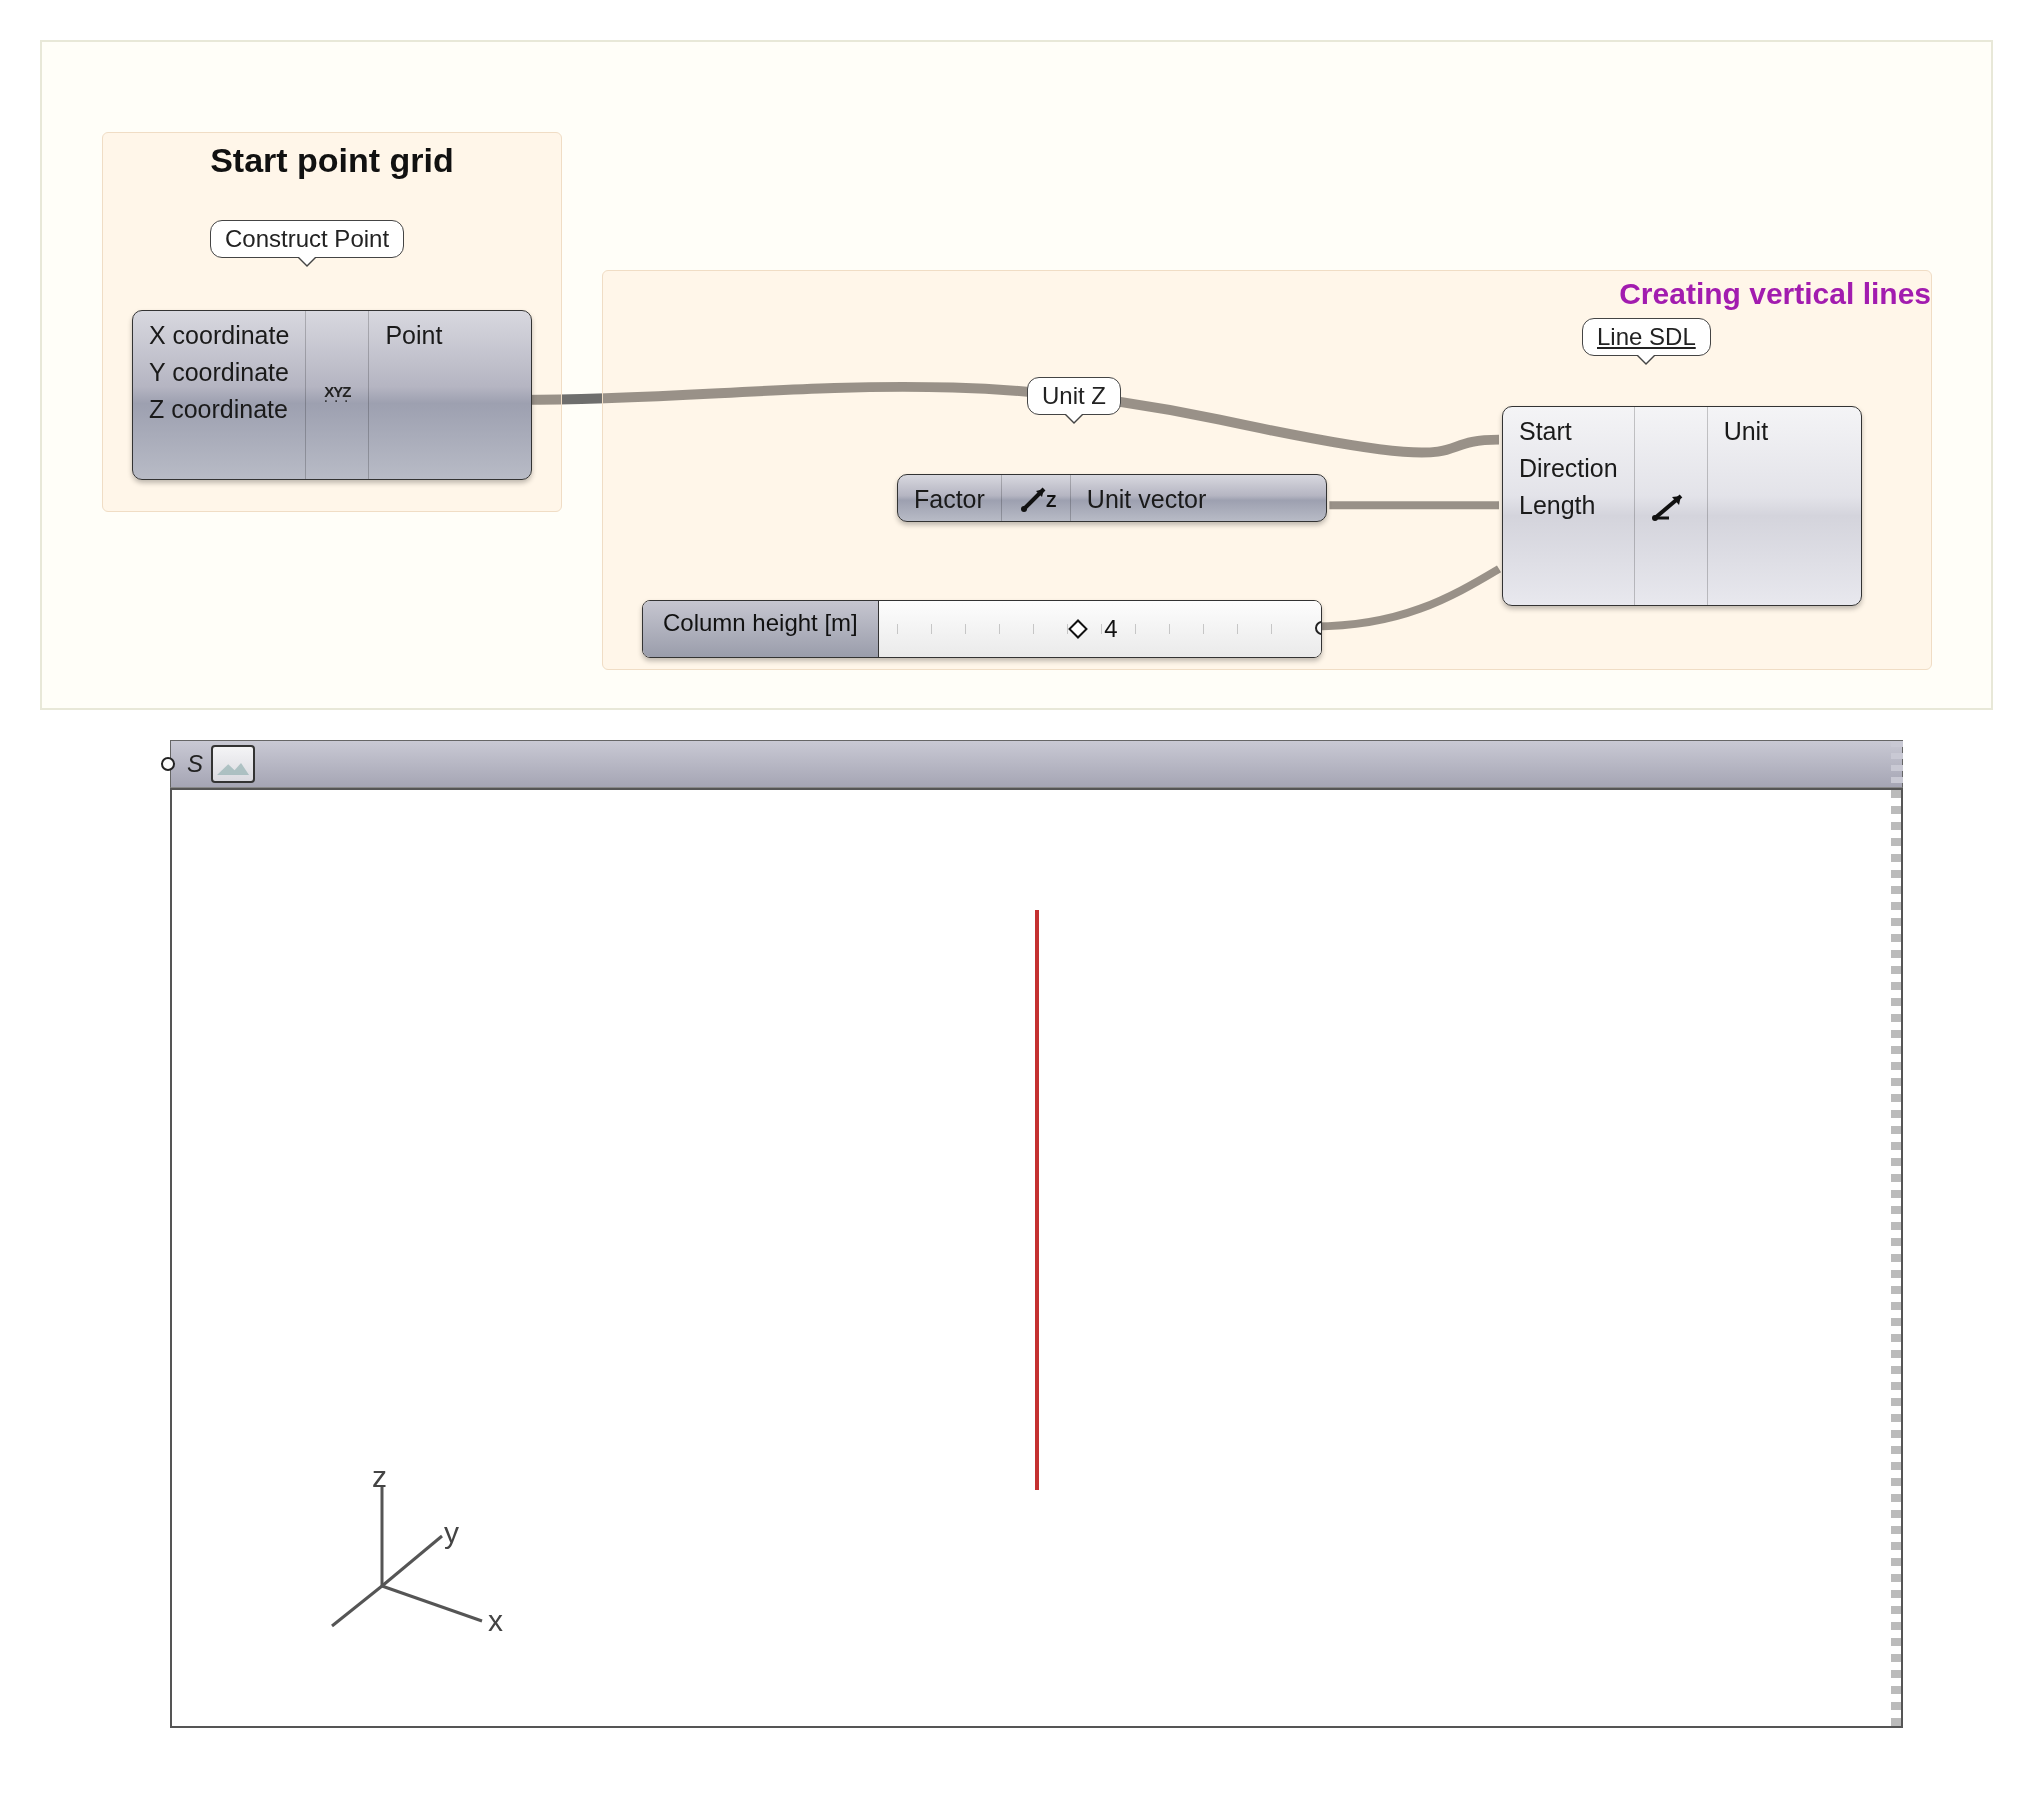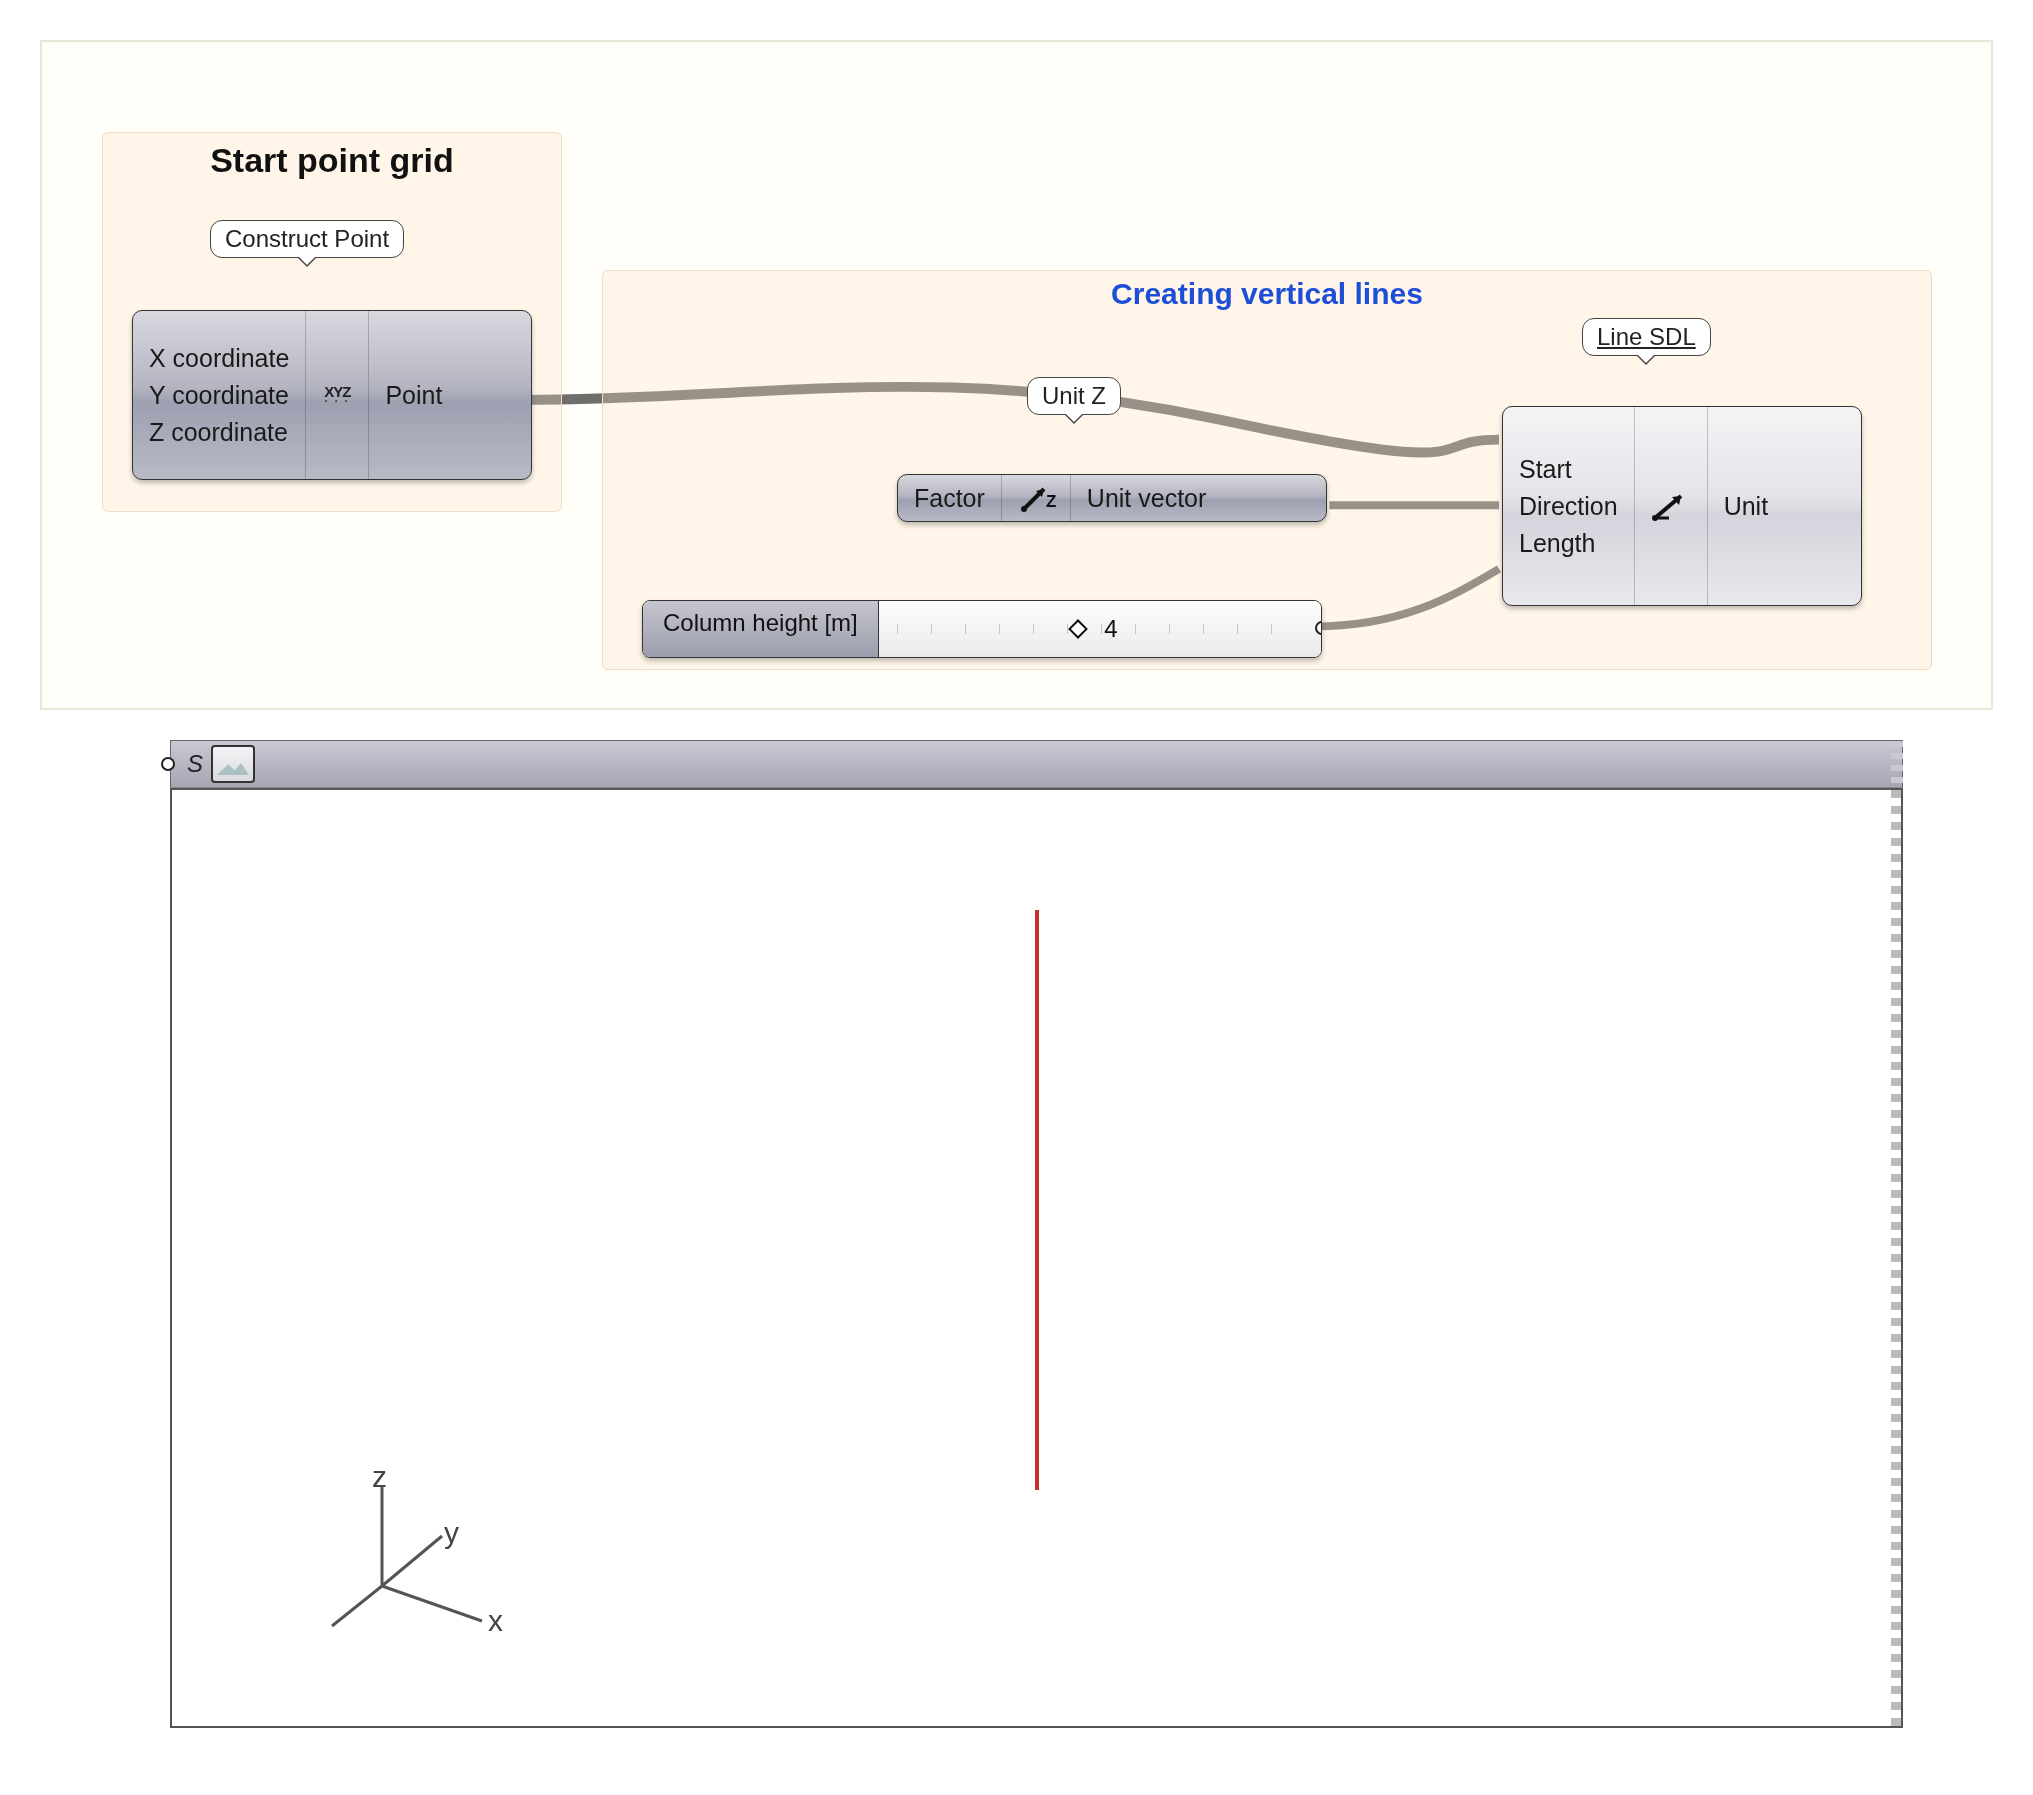--- a/index.html
+++ b/index.html
@@ -31,23 +31,23 @@
     margin-top: 8px;
   }
   .group-title.big {
     font-size: 40px;
     text-align: right;
     padding-right: 60px;
   }
   .sub-title {
     font-weight: 600;
     font-size: 30px;
-    text-align: center;
+    text-align: right;
     margin-top: 6px;
-    color: #1d4ed8;
+    color: #a21caf;
   }
   .scribble {
     position: absolute;
     background: #fff;
     border: 1.5px solid #444;
     border-radius: 12px;
     padding: 4px 14px;
     font-size: 24px;
     color: #222;
   }
@@ -82,21 +82,21 @@
     background: linear-gradient(#d8d8df 0%, #b5b5c2 45%, #9da0b0 55%, #b8bbc6 100%);
     box-shadow: 0 3px 5px rgba(0,0,0,0.25);
     overflow: hidden;
   }
   .gh-node.light {
     background: linear-gradient(#f4f4f6 0%, #e3e3e9 45%, #d4d4dc 55%, #e8e8ee 100%);
   }
   .node-inputs, .node-outputs {
     display: flex;
     flex-direction: column;
-    justify-content: center;
+    justify-content: flex-start;
     padding: 6px 0;
   }
   .node-inputs .port, .node-outputs .port {
     font-size: 25px;
     color: #1a1a1a;
     padding: 4px 16px;
     white-space: nowrap;
     position: relative;
   }
   .node-center {

